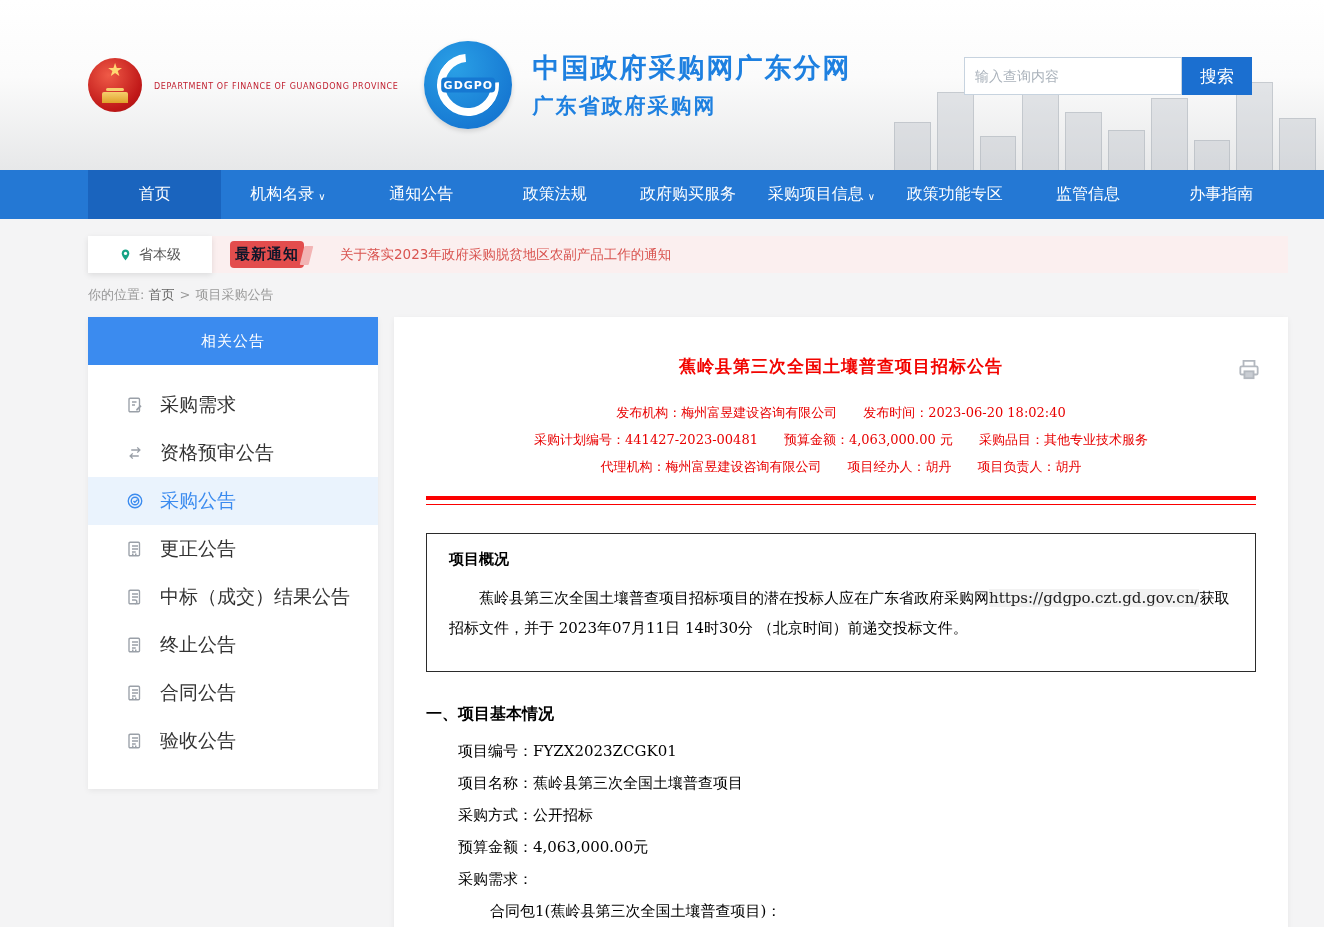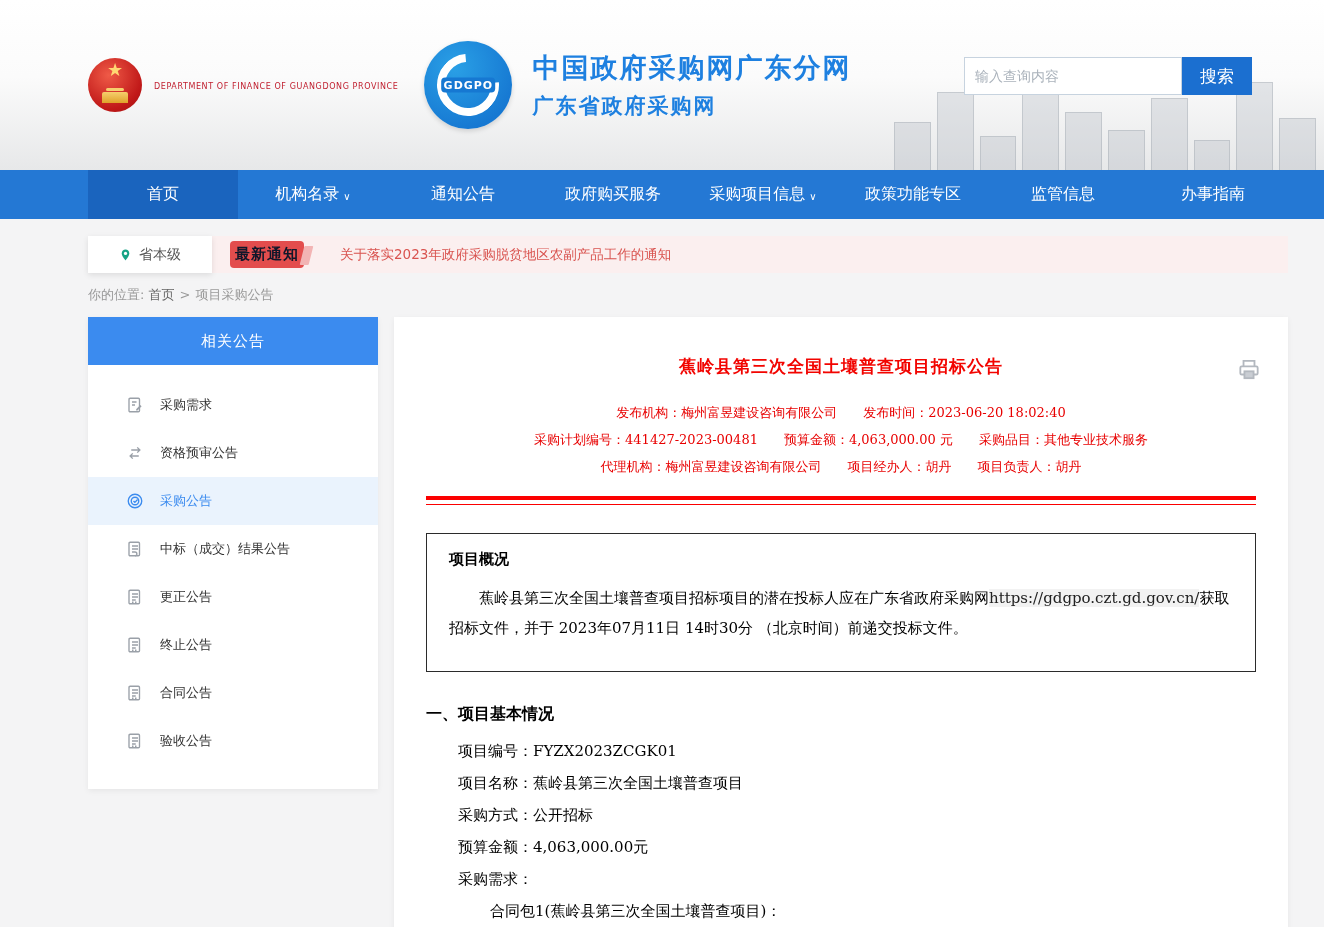--- a/index.html
+++ b/index.html
@@ -51,21 +51,21 @@
   
   .breadcrumb { width:1200px; margin-left:88px; margin-top:13px; font-size:13px; color:#999; }
   .breadcrumb .crumb-link { color:#666; cursor:pointer; }
   .breadcrumb .crumb-sep { margin:0 5px; color:#999; }
 
   
   .content { width:1200px; margin-left:88px; margin-top:13px; display:flex; align-items:flex-start; }
   .sidebar { width:290px; background:#fff; box-shadow:0 2px 6px rgba(0,0,0,.06); }
   .sidebar-header { height:48px; background:#3b8bef; color:#fff; font-size:15px; display:flex; align-items:center; justify-content:center; letter-spacing:1px; }
   .sidebar-list { list-style:none; padding:16px 0 24px; }
-  .sidebar-item { height:48px; display:flex; align-items:center; padding-left:38px; gap:16px; font-size:13px; color:#333; cursor:pointer; }
+  .sidebar-item { height:48px; display:flex; align-items:center; padding-left:38px; gap:16px; font-size:19px; color:#333; cursor:pointer; }
   .sidebar-item svg { color:#9aa0a8; flex-shrink:0; }
   .sidebar-item.active { background:#eaf3fd; color:#3b8bef; }
   .sidebar-item.active svg { color:#3b8bef; }
 
   .main-panel { flex:1; margin-left:16px; background:#fff; box-shadow:0 2px 6px rgba(0,0,0,.06); position:relative; padding:38px 32px 80px; min-height:650px; }
   .article-title { text-align:center; color:#f20400; font-size:17px; font-weight:bold; letter-spacing:1px; }
   .print-icon { position:absolute; right:28px; top:42px; cursor:pointer; }
 
   .article-meta { margin-top:26px; text-align:center; color:#e80000; font-size:13px; font-family:"DejaVu Serif","Liberation Serif",serif; }
   .meta-row { margin-top:9px; line-height:18px; }
@@ -135,20 +135,23 @@
           <span>首页</span>
         </div>
         <div class="nav-item">
           <span>机构名录</span>
           <span class="chevron">∨</span>
         </div>
         <div class="nav-item">
           <span>通知公告</span>
         </div>
         <div class="nav-item">
+          <span>政策法规</span>
+        </div>
+        <div class="nav-item">
           <span>政府购买服务</span>
         </div>
         <div class="nav-item">
           <span>采购项目信息</span>
           <span class="chevron">∨</span>
         </div>
         <div class="nav-item">
           <span>政策功能专区</span>
         </div>
         <div class="nav-item">
@@ -208,35 +211,35 @@
                 <circle cx="12" cy="12" r="5"></circle>
                 <path d="M10 12l1.8 1.8L15.5 10"></path>
               </svg>
             </span>
             <span>采购公告</span>
           </li>
           <li class="sidebar-item">
             <span style="display: inline-flex;">
               <svg width="18" height="18" viewBox="0 0 24 24" fill="none" stroke="currentColor" stroke-width="1.8">
                 <rect x="4" y="3" width="14" height="18" rx="1.5"></rect>
+                <path d="M8 8h8M8 12h8M8 16h5"></path>
+                <path d="M8 19h8" stroke-dasharray="2 2"></path>
+              </svg>
+            </span>
+            <span>更正公告</span>
+          </li>
+          <li class="sidebar-item">
+            <span style="display: inline-flex;">
+              <svg width="18" height="18" viewBox="0 0 24 24" fill="none" stroke="currentColor" stroke-width="1.8">
+                <rect x="4" y="3" width="14" height="18" rx="1.5"></rect>
                 <path d="M8 8h8M8 12h8"></path>
                 <path d="M8 16h4a2.5 2.5 0 1 1 0 5"></path>
               </svg>
             </span>
             <span>中标（成交）结果公告</span>
-          </li>
-          <li class="sidebar-item">
-            <span style="display: inline-flex;">
-              <svg width="18" height="18" viewBox="0 0 24 24" fill="none" stroke="currentColor" stroke-width="1.8">
-                <rect x="4" y="3" width="14" height="18" rx="1.5"></rect>
-                <path d="M8 8h8M8 12h8M8 16h5"></path>
-                <path d="M8 19h8" stroke-dasharray="2 2"></path>
-              </svg>
-            </span>
-            <span>更正公告</span>
           </li>
           <li class="sidebar-item">
             <span style="display: inline-flex;">
               <svg width="18" height="18" viewBox="0 0 24 24" fill="none" stroke="currentColor" stroke-width="1.8">
                 <rect x="4" y="3" width="14" height="18" rx="1.5"></rect>
                 <path d="M8 8h8M8 12h8M8 16h5"></path>
                 <path d="M8 19h8" stroke-dasharray="2 2"></path>
               </svg>
             </span>
             <span>终止公告</span>

